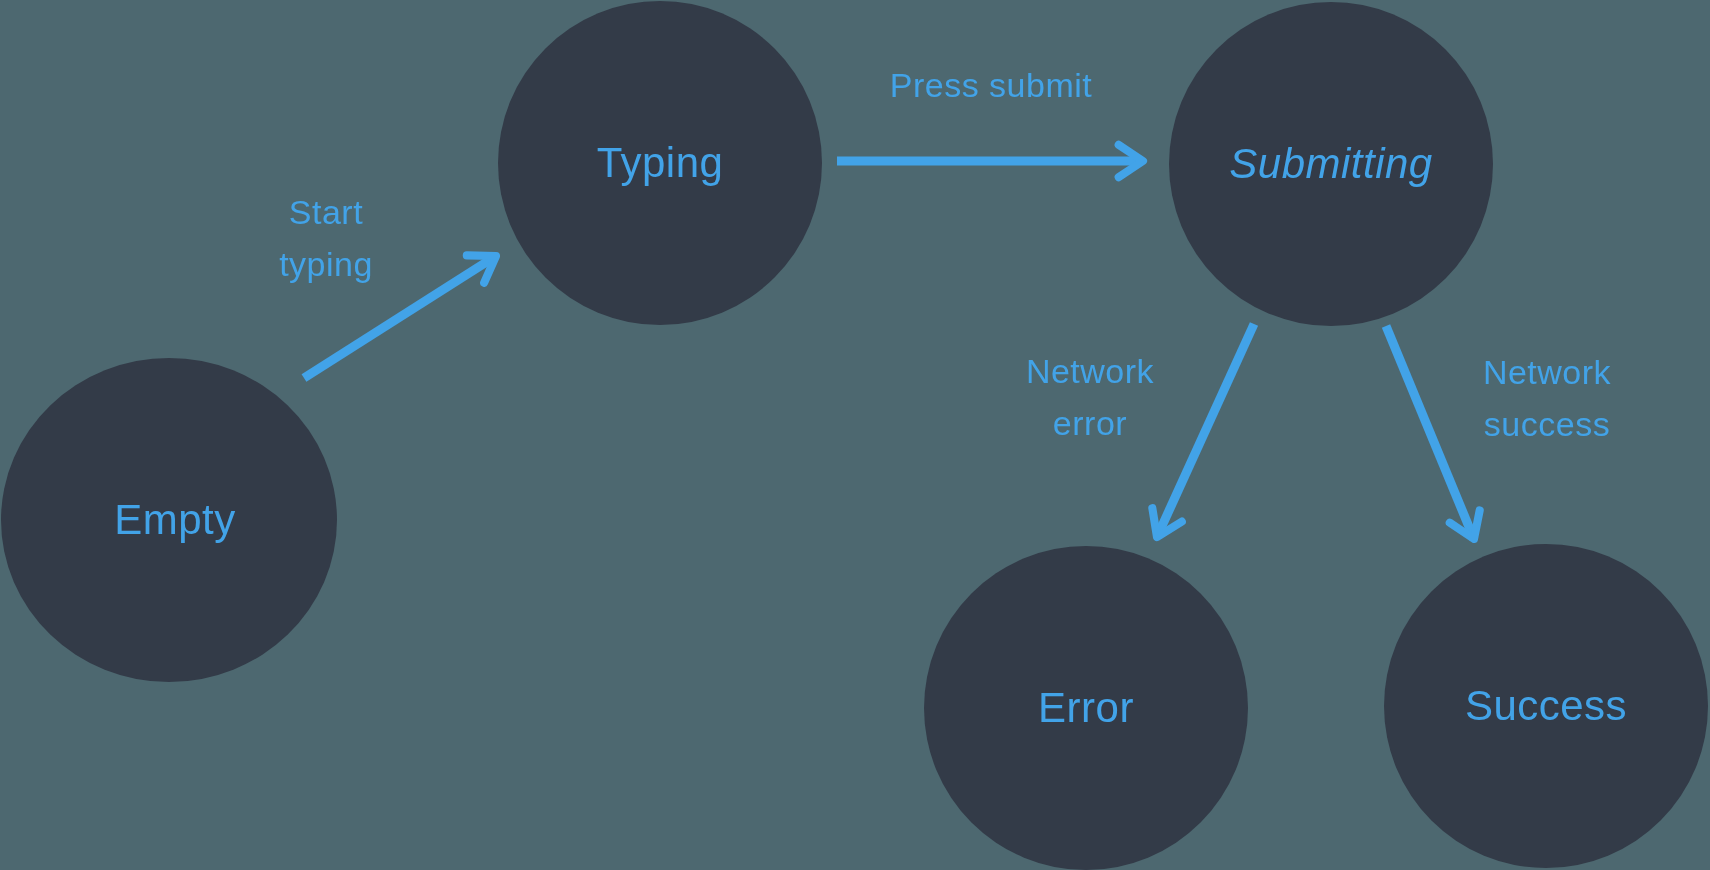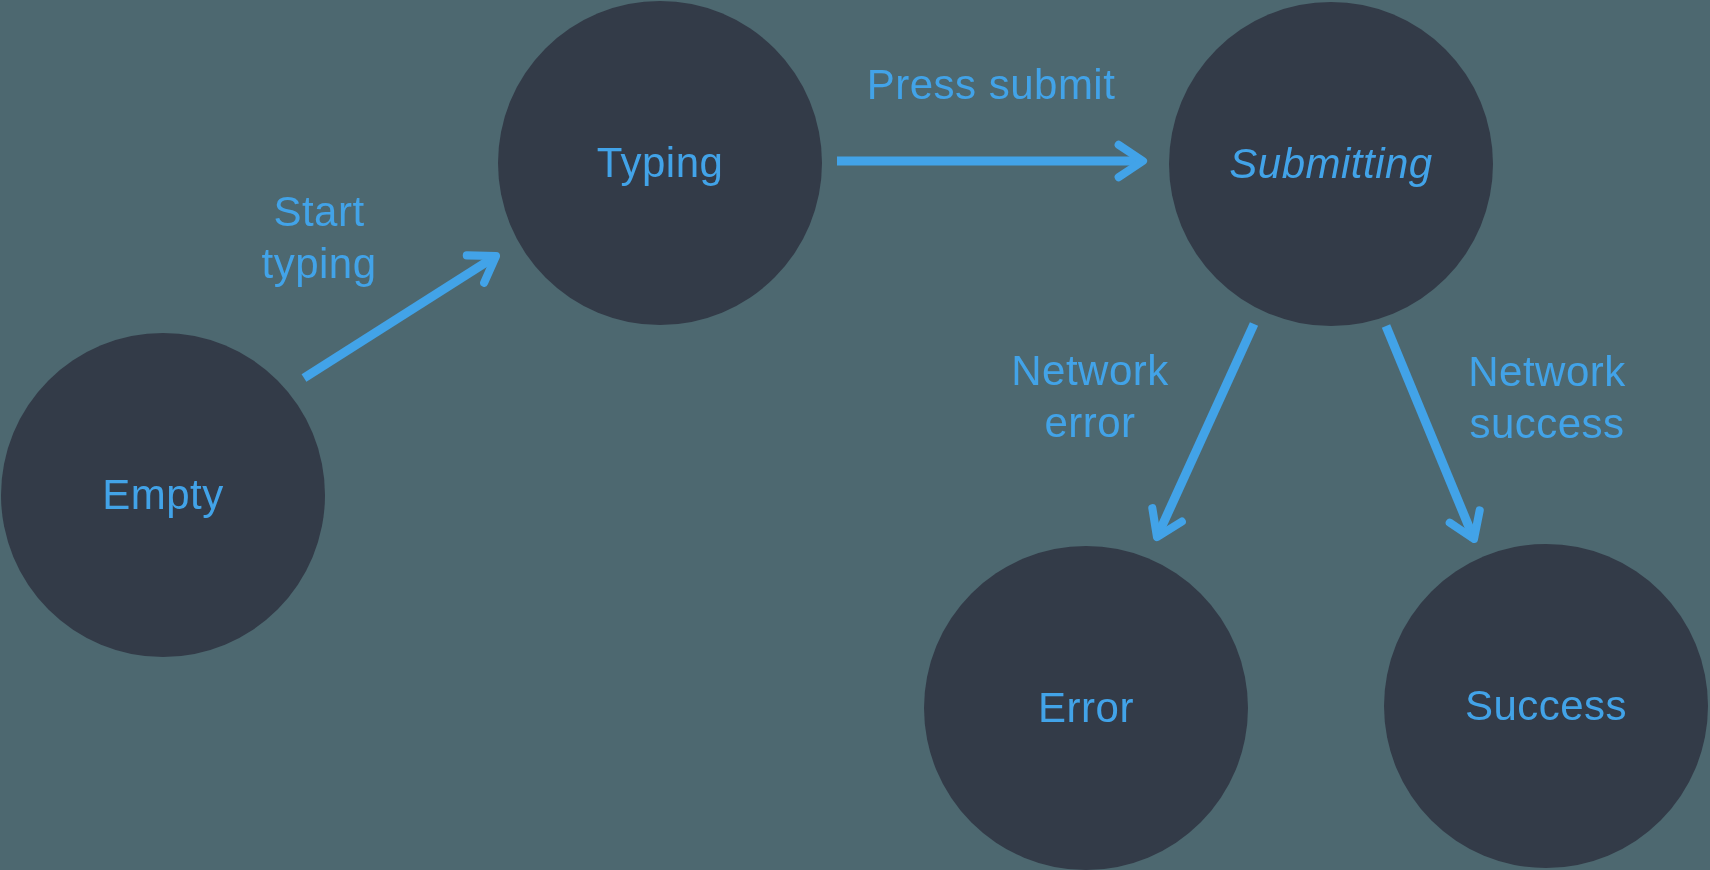--- a/index.html
+++ b/index.html
@@ -50,21 +50,21 @@
   .node-label {
     color: var(--accent);
     font-size: 42px;
     letter-spacing: 0.5px;
     white-space: nowrap;
   }
   .edge-label {
     position: absolute;
     transform: translate(-50%, -50%);
     color: var(--accent);
-    font-size: 42px;
+    font-size: 34px;
     line-height: 52px;
     text-align: center;
     white-space: pre-line;
     letter-spacing: 0.5px;
   }
 </style>
 </head>
 <body>
 
 <div class="canvas">
@@ -74,41 +74,41 @@
       <marker id="arrowhead" viewBox="0 0 10 10" refX="7" refY="5" markerWidth="4.5" markerHeight="4.5" orient="auto" overflow="visible">
         <path class="arrowhead-path" d="M1,1 L7,5 L1,9"></path>
       </marker>
     </defs>
     <line class="edge-line" x1="304" y1="378" x2="496" y2="256" marker-end="url(#arrowhead)"></line>
     <line class="edge-line" x1="837" y1="161" x2="1143" y2="161" marker-end="url(#arrowhead)"></line>
     <line class="edge-line" x1="1254" y1="324" x2="1157" y2="537" marker-end="url(#arrowhead)"></line>
     <line class="edge-line" x1="1386" y1="326" x2="1474" y2="539" marker-end="url(#arrowhead)"></line>
   </svg>
 
-  <div class="node" style="left:1px; top:333px;">
+  <div class="node" style="left:1px; top:358px;padding-left:12px;">
     <span class="node-label">Empty</span>
   </div>
 
   <div class="node" style="left:498px; top:1px;">
     <span class="node-label">Typing</span>
   </div>
 
   <div class="node" style="left:1169px; top:2px;font-style:italic;">
     <span class="node-label">Submitting</span>
   </div>
 
   <div class="node" style="left:924px; top:546px;">
     <span class="node-label">Error</span>
   </div>
 
   <div class="node" style="left:1384px; top:544px;">
     <span class="node-label">Success</span>
   </div>
 
-  <div class="edge-label" style="left:319px; top:238px;">Start
+  <div class="edge-label" style="left:326px; top:238px;">Start
 typing</div>
 
   <div class="edge-label" style="left:991px; top:85px;">Press submit</div>
 
   <div class="edge-label" style="left:1090px; top:397px;">Network
 error</div>
 
   <div class="edge-label" style="left:1547px; top:398px;">Network
 success</div>
 

